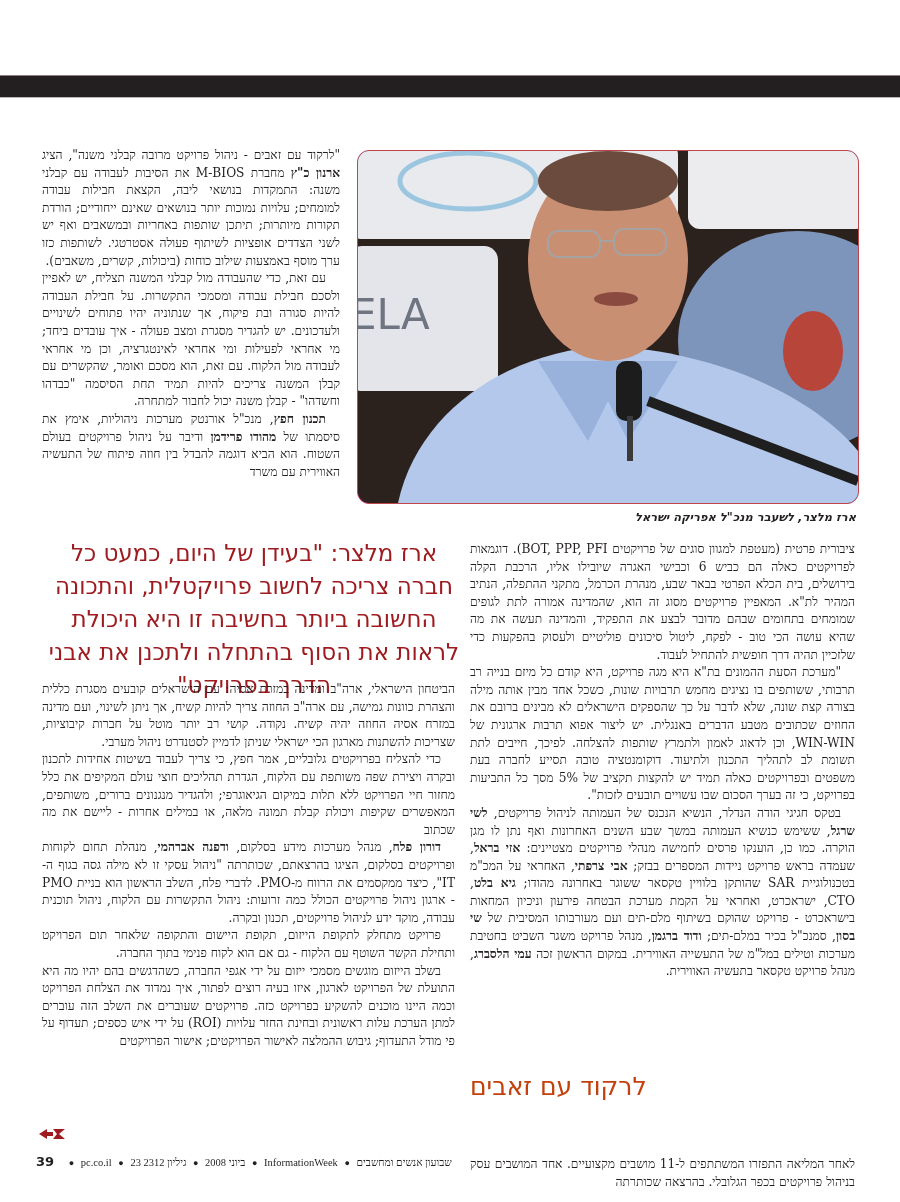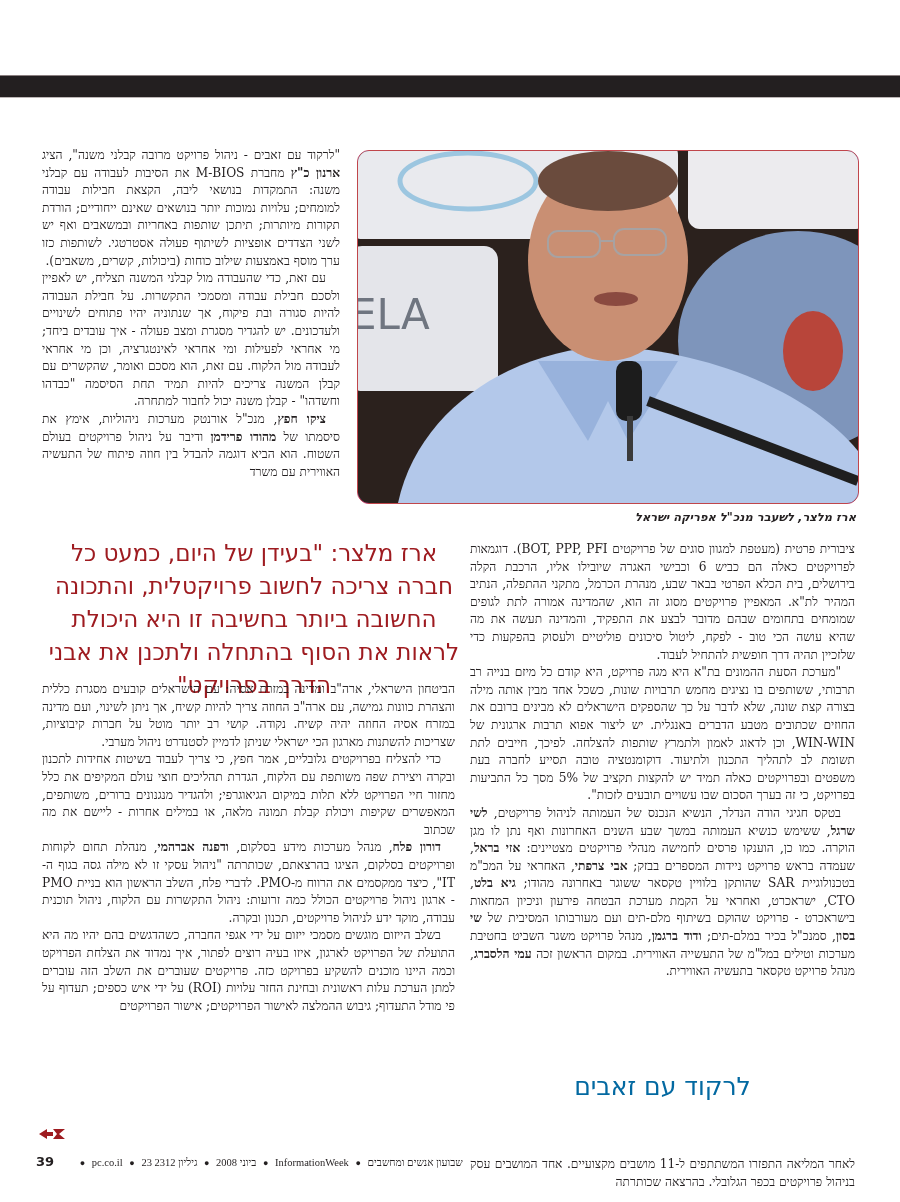--- a/index.html
+++ b/index.html
@@ -14,38 +14,38 @@
   #col-left-top { left:42px; top:147px; width:298px; }
   #col-right { left:470px; top:541px; width:385px; }
   #col-left-bottom { left:42px; top:681px; width:413px; }
   .photo { position:absolute; left:357px; top:150px; width:500px; height:352px; border:1.5px solid #c0464b;
            border-radius:12px; overflow:hidden; background:#d946ef; }
   .photo svg { display:block; }
   .caption { position:absolute; left:600px; top:510px; width:256px; direction:rtl; text-align:right;
              font-family:"DejaVu Sans","Liberation Sans",sans-serif; font-weight:bold; font-style:italic; font-size:11.5px; color:#231f20; }
   .pullquote { position:absolute; left:44px; top:537px; width:420px; direction:rtl; text-align:center;
                font-family:"DejaVu Sans","Liberation Sans",sans-serif; font-size:23px; line-height:33px; color:#9e1b20; }
-  .subhead { position:absolute; left:470px; top:1072px; width:385px; direction:rtl; text-align:center;
-             font-family:"DejaVu Sans","Liberation Sans",sans-serif; font-size:25px; color:#0369a1; }
+  .subhead { position:absolute; left:470px; top:1072px; width:385px; direction:rtl; text-align:left;
+             font-family:"DejaVu Sans","Liberation Sans",sans-serif; font-size:25px; color:#c2410c; }
   #col-right-tail { left:470px; top:1156px; width:385px; }
   .arrow { position:absolute; left:39px; top:1127px; width:26px; height:14px; }
   .footer { position:absolute; left:36px; top:1154px; direction:ltr; font-size:10.5px; color:#231f20; white-space:nowrap;
             font-family:"Liberation Serif",serif; }
-  .footer .pgnum { font-family:"DejaVu Sans","Liberation Sans",sans-serif; font-weight:bold; font-size:13px; margin-right:19px; }
+  .footer .pgnum { font-family:"DejaVu Sans","Liberation Sans",sans-serif; font-weight:bold; font-size:13px; margin-right:8px; }
   .footer .dot { font-size:9px; margin:0 4px; }
 </style>
 </head>
 <body>
 
 <div class="topbar"></div>
 
 <div class="col" id="col-left-top">
     <p class="noindent"><span>"לרקוד עם זאבים - ניהול פרויקט מרובה קבלני משנה", הציג </span><b>ארנון כ"ץ</b><span> מחברת M-BIOS את הסיבות לעבודה עם קבלני משנה: התמקדות בנושאי ליבה, הקצאת חבילות עבודה למומחים; עלויות נמוכות יותר בנושאים שאינם ייחודיים; הורדת תקורות מיותרות; תיתכן שותפות באחריות ובמשאבים ואף יש לשני הצדדים אופציות לשיתוף פעולה אסטרטגי. לשותפות כזו ערך מוסף באמצעות שילוב כוחות (ביכולות, קשרים, משאבים).</span></p>
     <p><span>עם זאת, כדי שהעבודה מול קבלני המשנה תצליח, יש לאפיין ולסכם חבילת עבודה ומסמכי התקשרות. על חבילת העבודה להיות סגורה ובת פיקוח, אך שנתוניה יהיו פתוחים לשינויים ולעדכונים. יש להגדיר מסגרת ומצב פעולה - איך עובדים ביחד; מי אחראי לפעילות ומי אחראי לאינטגרציה, וכן מי אחראי לעבודה מול הלקוח. עם זאת, הוא מסכם ואומר, שהקשרים עם קבלן המשנה צריכים להיות תמיד תחת הסיסמה "כבדהו וחשדהו" - קבלן משנה יכול לחבור למתחרה.</span></p>
-    <p><b>ציקו חפץ</b><span>, מנכ"ל אורנטק מערכות ניהוליות, אימץ את סיסמתו של </span><b>מהודו פרידמן</b><span> ודיבר על ניהול פרויקטים בעולם השטוח. הוא הביא דוגמה להבדל בין חוזה פיתוח של התעשיה האווירית עם משרד</span></p>
+    <p><b>תכנון חפץ</b><span>, מנכ"ל אורנטק מערכות ניהוליות, אימץ את סיסמתו של </span><b>מהודו פרידמן</b><span> ודיבר על ניהול פרויקטים בעולם השטוח. הוא הביא דוגמה להבדל בין חוזה פיתוח של התעשיה האווירית עם משרד</span></p>
   </div>
 
 <div class="photo">
   <svg width="500" height="352" viewBox="0 0 500 352">
     <rect x="0" y="0" width="500" height="352" fill="#2b211d"></rect>
     <rect x="-10" y="-10" width="330" height="98" rx="14" fill="#e9eaee"></rect>
     <ellipse cx="110" cy="30" rx="68" ry="28" fill="none" stroke="#9cc6e0" stroke-width="5"></ellipse>
     <rect x="330" y="-10" width="180" height="88" rx="12" fill="#ecebee"></rect>
     <rect x="-10" y="95" width="150" height="145" rx="14" fill="#e4e5ea"></rect>
     <text x="-8" y="178" font-family="DejaVu Sans, sans-serif" font-size="42" fill="#6f7580">ELA</text>
@@ -66,20 +66,21 @@
 </div>
 
 <div class="caption">ארז מלצר, לשעבר מנכ"ל אפריקה ישראל</div>
 
 <div class="pullquote">ארז מלצר: "בעידן של היום, כמעט כל חברה צריכה לחשוב פרויקטלית, והתכונה החשובה ביותר בחשיבה זו היא היכולת לראות את הסוף בהתחלה ולתכנן את אבני הדרך בפרויקט"</div>
 
 <div class="col" id="col-left-bottom">
     <p class="noindent"><span>הביטחון הישראלי, ארה"ב ומדינה במזרח אסיה: עם הישראלים קובעים מסגרת כללית והצהרת כוונות גמישה, עם ארה"ב החוזה צריך להיות קשיח, אך ניתן לשינוי, ועם מדינה במזרח אסיה החוזה יהיה קשיח. נקודה. קושי רב יותר מוטל על חברות קיבוציות, שצריכות להשתנות מארגון הכי ישראלי שניתן לדמיין לסטנדרט ניהול מערבי.</span></p>
     <p><span>כדי להצליח בפרויקטים גלובליים, אמר חפץ, כי צריך לעבוד בשיטות אחידות לתכנון ובקרה ויצירת שפה משותפת עם הלקוח, הגדרת תהליכים חוצי עולם המקיפים את כלל מחזור חיי הפרויקט ללא תלות במיקום הגיאוגרפי; ולהגדיר מנגנונים ברורים, משותפים, המאפשרים שקיפות ויכולת קבלת תמונה מלאה, או במילים אחרות - ליישם את מה שכתוב</span></p>
     <p><b>דורון פלח</b><span>, מנהל מערכות מידע בסלקום, </span><b>ודפנה אברהמי</b><span>, מנהלת תחום לקוחות ופרויקטים בסלקום, הציגו בהרצאתם, שכותרתה "ניהול עסקי זו לא מילה גסה בגוף ה-IT", כיצד ממקסמים את הרווח מ-PMO. לדברי פלח, השלב הראשון הוא בניית PMO - ארגון ניהול פרויקטים הכולל כמה זרועות: ניהול התקשרות עם הלקוח, ניהול תוכנית עבודה, מוקד ידע לניהול פרויקטים, תכנון ובקרה.</span></p>
+    <p><span>פרויקט מתחלק לתקופת הייזום, תקופת היישום והתקופה שלאחר תום הפרויקט ותחילת הקשר השוטף עם הלקוח - גם אם הוא לקוח פנימי בתוך החברה.</span></p>
     <p><span>בשלב הייזום מוגשים מסמכי ייזום על ידי אגפי החברה, כשהדגשים בהם יהיו מה היא התועלת של הפרויקט לארגון, איזו בעיה רוצים לפתור, איך נמדוד את הצלחת הפרויקט וכמה היינו מוכנים להשקיע בפרויקט כזה. פרויקטים שעוברים את השלב הזה עוברים למתן הערכת עלות ראשונית ובחינת החזר עלויות (ROI) על ידי איש כספים; תעדוף על פי מודל התעדוף; גיבוש ההמלצה לאישור הפרויקטים; אישור הפרויקטים</span></p>
   </div>
 
 <div class="col" id="col-right">
     <p class="noindent"><span>ציבורית פרטית (מעטפת למגוון סוגים של פרויקטים BOT, PPP, PFI). דוגמאות לפרויקטים כאלה הם כביש 6 וכבישי האגרה שיובילו אליו, הרכבת הקלה בירושלים, בית הכלא הפרטי בבאר שבע, מנהרת הכרמל, מתקני ההתפלה, הנתיב המהיר לת"א. המאפיין פרויקטים מסוג זה הוא, שהמדינה אמורה לתת לגופים שמומחים בתחומים שבהם מדובר לבצע את התפקיד, והמדינה תעשה את מה שהיא עושה הכי טוב - לפקח, ליטול סיכונים פוליטיים ולעסוק בהפקעות כדי שלזכיין תהיה דרך חופשית להתחיל לעבוד.</span></p>
     <p><span>"מערכת הסעת ההמונים בת"א היא מגה פרויקט, היא קודם כל מיזם בנייה רב תרבותי, ששותפים בו נציגים מחמש תרבויות שונות, כשכל אחד מבין אותה מילה בצורה קצת שונה, שלא לדבר על כך שהספקים הישראלים לא מבינים ברובם את החוזים שכתובים מטבע הדברים באנגלית. יש ליצור אפוא תרבות ארגונית של WIN-WIN, וכן לדאוג לאמון ולתמרץ שותפות להצלחה. לפיכך, חייבים לתת תשומת לב לתהליך התכנון ולתיעוד. דוקומנטציה טובה תסייע לחברה בעת משפטים ובפרויקטים כאלה תמיד יש להקצות תקציב של 5% מסך כל התביעות בפרויקט, כי זה בערך הסכום שבו עשויים תובעים לזכות".</span></p>
     <p><span>בטקס חגיגי הודה הנדלר, הנשיא הנכנס של העמותה לניהול פרויקטים, </span><b>לשי שרגל</b><span>, ששימש כנשיא העמותה במשך שבע השנים האחרונות ואף נתן לו מגן הוקרה. כמו כן, הוענקו פרסים לחמישה מנהלי פרויקטים מצטיינים: </span><b>אזי בראל</b><span>, שעמדה בראש פרויקט ניידות המספרים בבזק; </span><b>אבי צרפתי</b><span>, האחראי על המכ"מ בטכנולוגיית SAR שהותקן בלוויין טקסאר ששוגר באחרונה מהודו; </span><b>גיא בלט</b><span>, CTO, ישראכרט, ואחראי על הקמת מערכת הבטחה פירעון וניכיון המחאות בישראכרט - פרויקט שהוקם בשיתוף מלם-תים ועם מעורבותו המסיבית של </span><b>שי בסון</b><span>, סמנכ"ל בכיר במלם-תים; </span><b>ודוד ברגמן</b><span>, מנהל פרויקט משגר השביט בחטיבת מערכות וטילים במל"מ של התעשייה האווירית. במקום הראשון זכה </span><b>עמי הלסברג</b><span>, מנהל פרויקט טקסאר בתעשיה האווירית.</span></p>
   </div>
 
 <div class="subhead">לרקוד עם זאבים</div>

